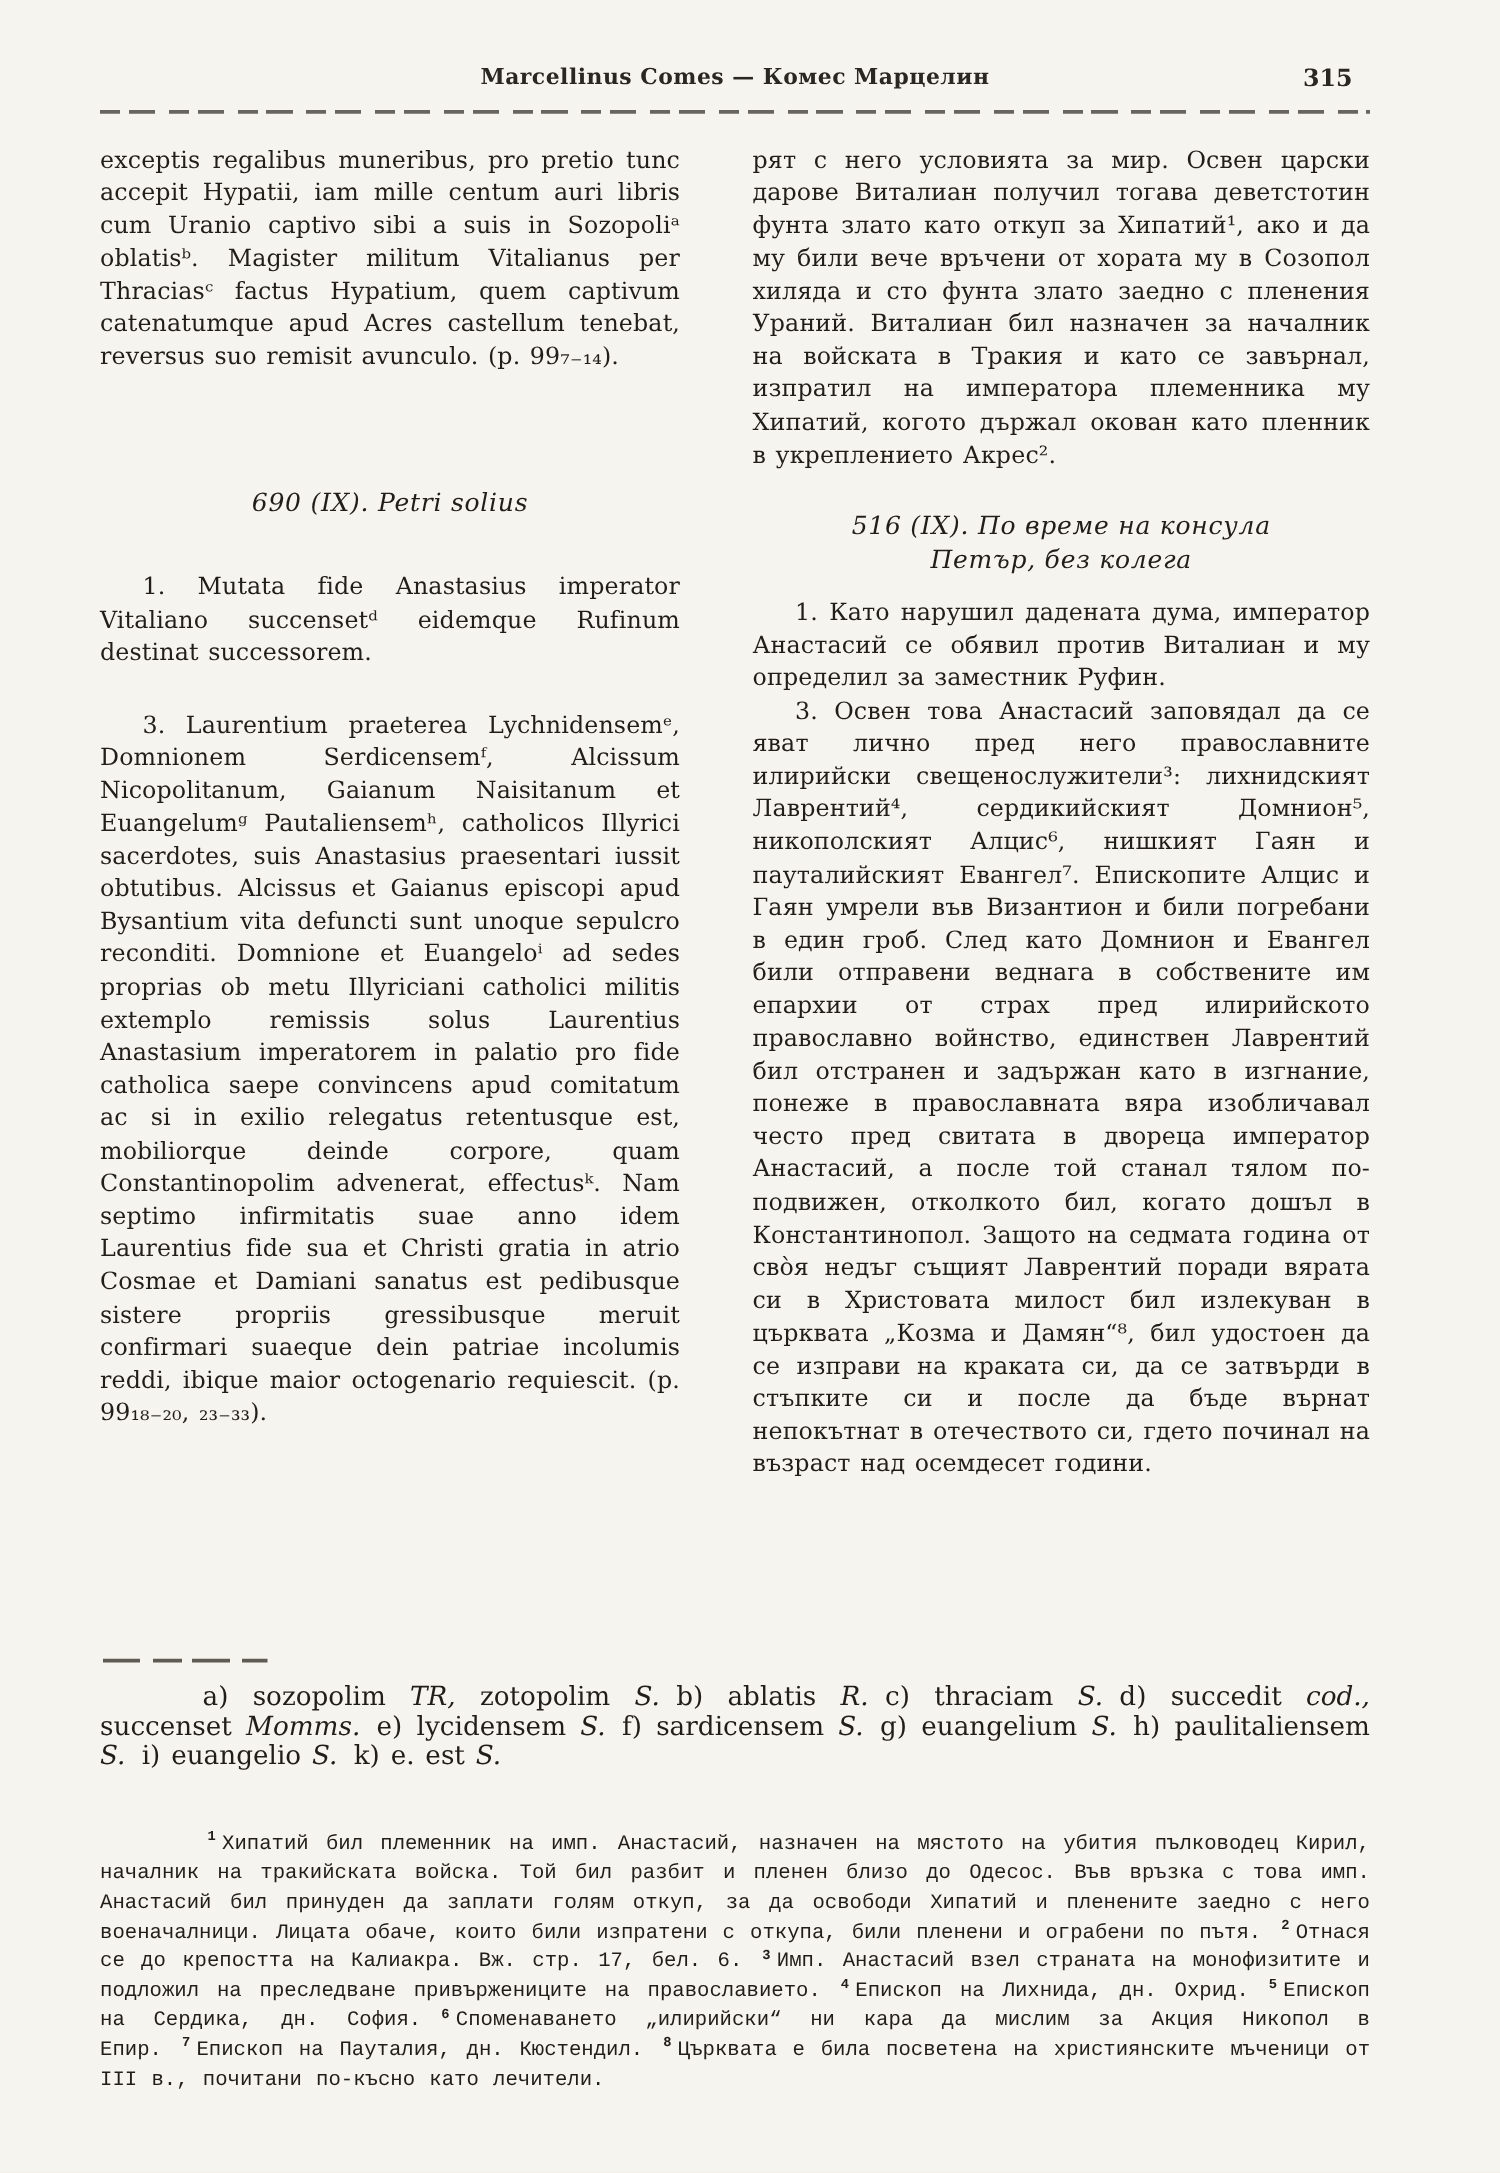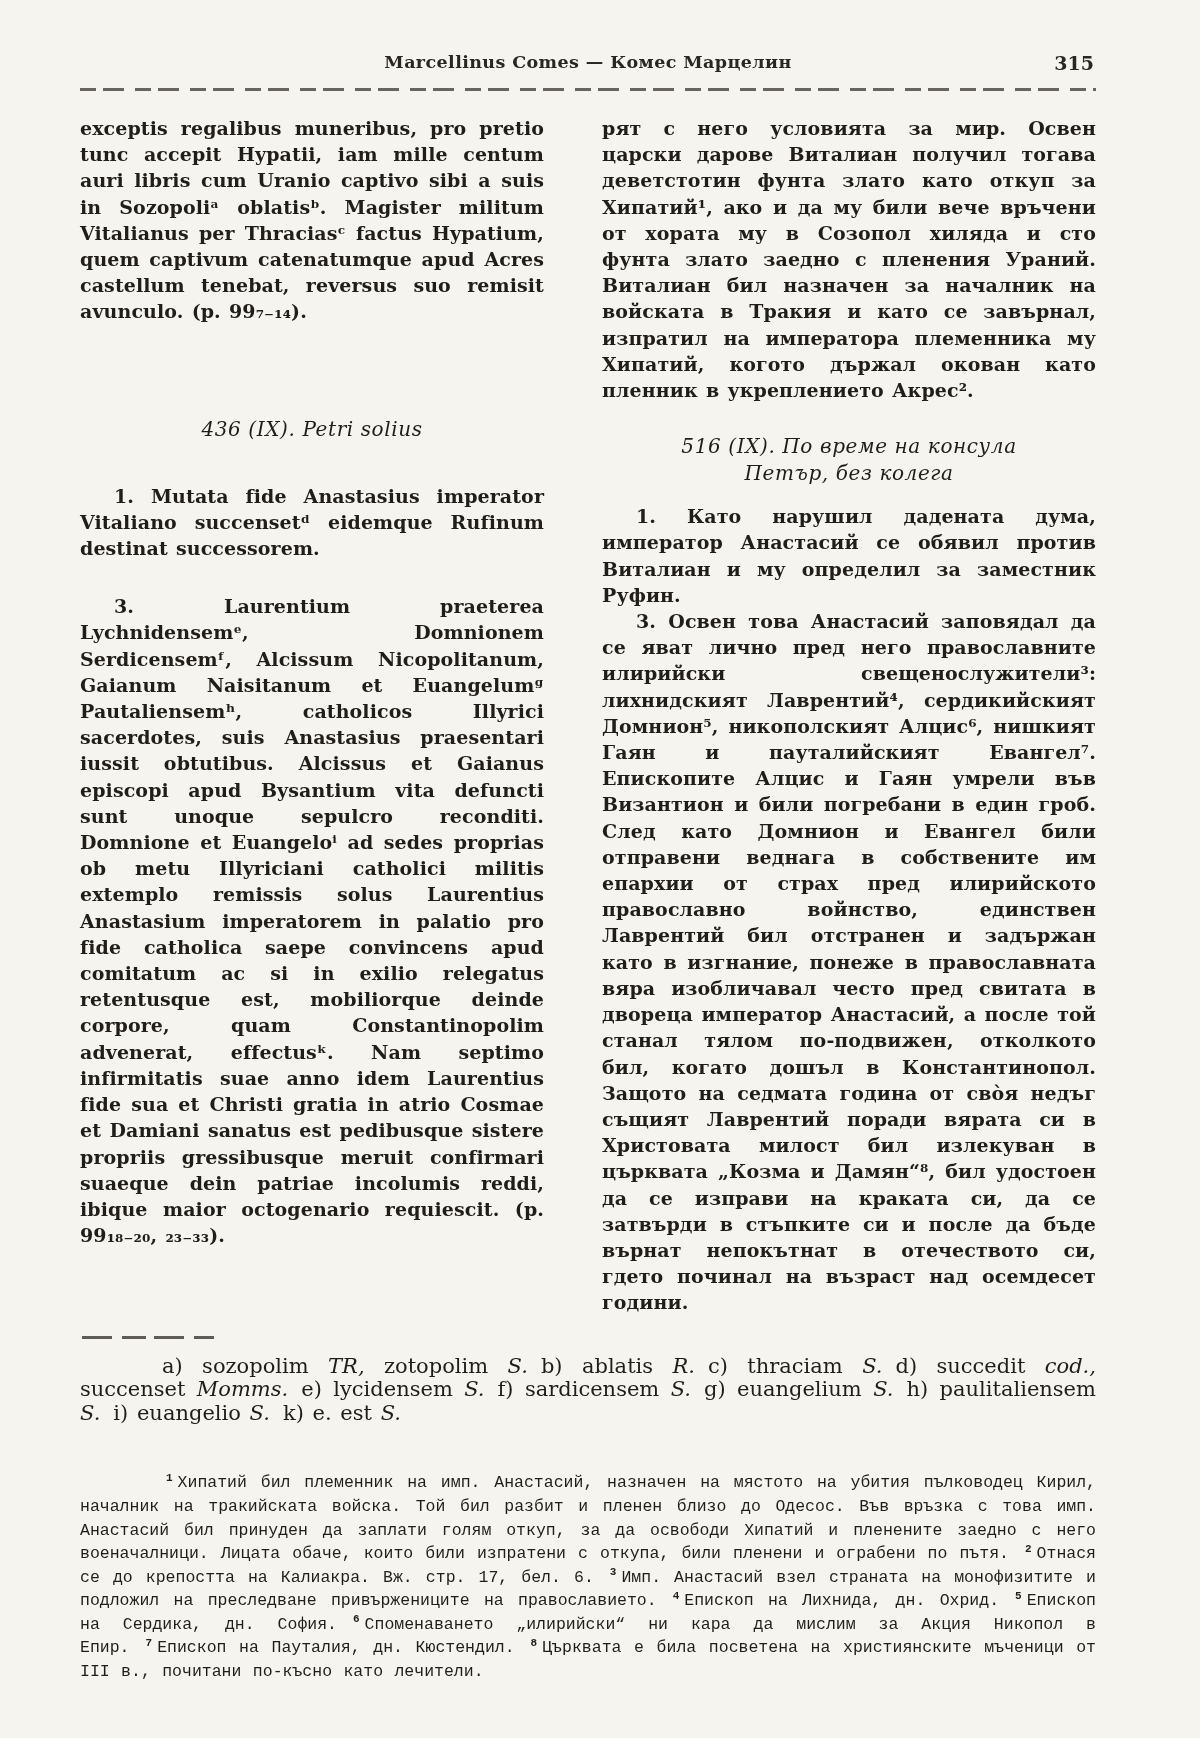--- a/index.html
+++ b/index.html
@@ -27,21 +27,21 @@
   }
   .running-title {
     font-size: 17.5px;
     letter-spacing: 0.4px;
     font-weight: 700;
     color: #2a2722;
     text-align: center;
   }
   .page-number {
     position: absolute;
-    right: 2px;
+    right: 14px;
     top: 0;
     font-size: 19px;
     font-weight: 700;
     color: #2a2722;
   }
   .header-rule {
     margin-top: 8px;
     height: 3px;
     background: repeating-linear-gradient(90deg,
       #39352e 0 16px, transparent 16px 23px,
@@ -59,21 +59,20 @@
   .col { box-sizing: border-box; }
   .col-latin { width: 464px; }
   .col-bulgarian { width: 494px; }
   .body-text {
     margin: 0;
     font-size: 19px;
     line-height: 26.2px;
     text-align: justify;
     word-spacing: 1.5px;
     letter-spacing: 0.1px;
-    font-weight: bold;
   }
   .indent { text-indent: 34px; }
   .section-heading {
     font-size: 20px;
     font-weight: 400;
     font-style: italic;
     text-align: center;
     letter-spacing: 0.6px;
     margin: 0;
   }
@@ -131,21 +130,21 @@
   <header class="page-header">
     <div class="running-title">Marcellinus Comes — Комес Марцелин</div>
     <div class="page-number">315</div>
   </header>
   <div class="header-rule"></div>
 
   <main class="columns">
 
     <section class="col col-latin">
       <p class="body-text">exceptis regalibus muneribus, pro pretio tunc accepit Hypatii, iam mille centum auri libris cum Uranio captivo sibi a suis in Sozopoliᵃ oblatisᵇ. Magister militum Vitalianus per Thraciasᶜ factus Hypatium, quem captivum catenatumque apud Acres castellum tenebat, reversus suo remisit avunculo. (p. 99₇₋₁₄).</p>
-      <h2 class="section-heading">436 (IX). Petri solius</h2>
+      <h2 class="section-heading">690 (IX). Petri solius</h2>
       <p class="body-text indent para-1">1. Mutata fide Anastasius imperator Vitaliano succensetᵈ eidemque Rufinum destinat successorem.</p>
       <p class="body-text indent para-3">3. Laurentium praeterea Lychnidensemᵉ, Domnionem Serdicensemᶠ, Alcissum Nicopolitanum, Gaianum Naisitanum et Euangelumᵍ Pautaliensemʰ, catholicos Illyrici sacerdotes, suis Anastasius praesentari iussit obtutibus. Alcissus et Gaianus episcopi apud Bysantium vita defuncti sunt unoque sepulcro reconditi. Domnione et Euangeloⁱ ad sedes proprias ob metu Illyriciani catholici militis extemplo remissis solus Laurentius Anastasium imperatorem in palatio pro fide catholica saepe convincens apud comitatum ac si in exilio relegatus retentusque est, mobiliorque deinde corpore, quam Constantinopolim advenerat, effectusᵏ. Nam septimo infirmitatis suae anno idem Laurentius fide sua et Christi gratia in atrio Cosmae et Damiani sanatus est pedibusque sistere propriis gressibusque meruit confirmari suaeque dein patriae incolumis reddi, ibique maior octogenario requiescit. (p. 99₁₈₋₂₀, ₂₃₋₃₃).</p>
     </section>
 
     <section class="col col-bulgarian">
       <p class="body-text">рят с него условията за мир. Освен царски дарове Виталиан получил тогава деветстотин фунта злато като откуп за Хипатий¹, ако и да му били вече връчени от хората му в Созопол хиляда и сто фунта злато заедно с пленения Ураний. Виталиан бил назначен за началник на войската в Тракия и като се завърнал, изпратил на императора племенника му Хипатий, когото държал окован като пленник в укреплението Акрес².</p>
       <h2 class="section-heading">516 (IX). По време на консула Петър, без колега</h2>
       <p class="body-text indent para-1">1. Като нарушил дадената дума, император Анастасий се обявил против Виталиан и му определил за заместник Руфин.</p>
       <p class="body-text indent para-3">3. Освен това Анастасий заповядал да се яват лично пред него православните илирийски свещенослужители³: лихнидският Лаврентий⁴, сердикийският Домнион⁵, никополският Алцис⁶, нишкият Гаян и пауталийският Евангел⁷. Епископите Алцис и Гаян умрели във Византион и били погребани в един гроб. След като Домнион и Евангел били отправени веднага в собствените им епархии от страх пред илирийското православно войнство, единствен Лаврентий бил отстранен и задържан като в изгнание, понеже в православната вяра изобличавал често пред свитата в двореца император Анастасий, а после той станал тялом по-подвижен, отколкото бил, когато дошъл в Константинопол. Защото на седмата година от свòя недъг същият Лаврентий поради вярата си в Христовата милост бил излекуван в църквата „Козма и Дамян“⁸, бил удостоен да се изправи на краката си, да се затвърди в стъпките си и после да бъде върнат непокътнат в отечеството си, гдето починал на възраст над осемдесет години.</p>
     </section>

